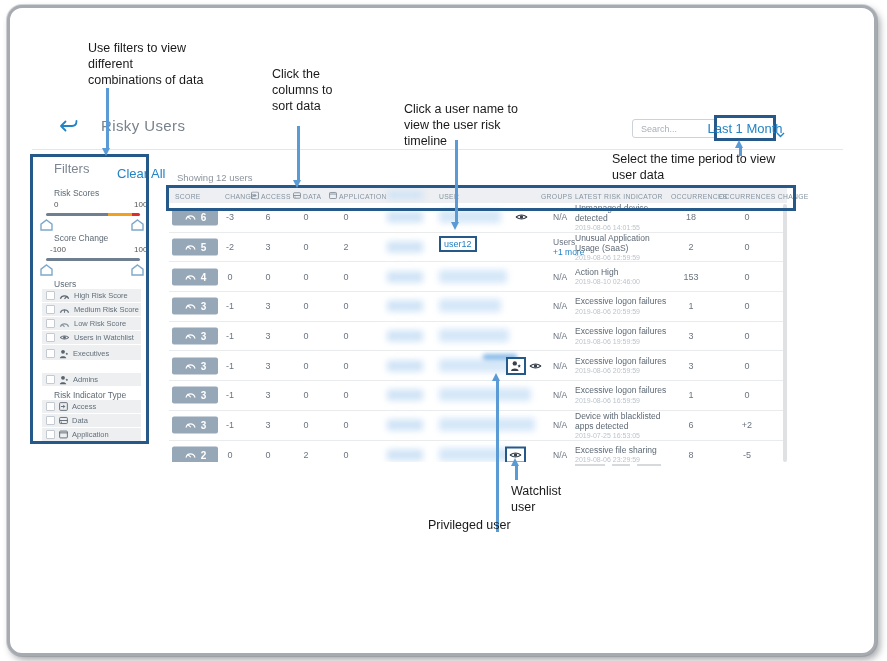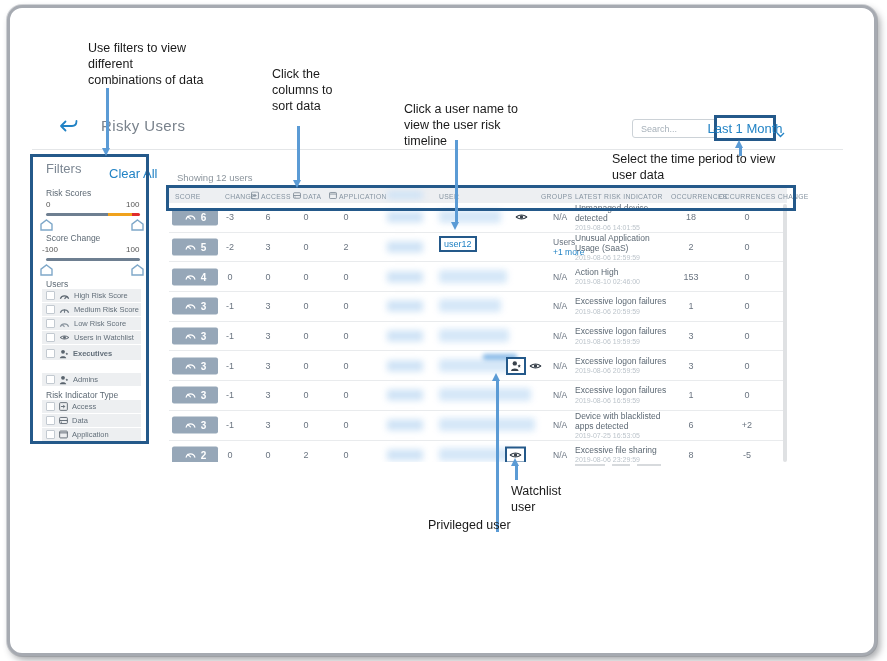--- a/index.html
+++ b/index.html
@@ -25,21 +25,21 @@
              font-size:9px;color:#6a7480;font-family:"Liberation Sans",sans-serif;}
   .searchbox input::placeholder{color:#a6b0b9;}
   .search-ic{position:absolute;right:4px;top:3px;}
   .timebox{position:absolute;left:714px;top:115px;width:56px;height:20px;border:3px solid var(--annotation-border);
            background:#fff;display:flex;align-items:center;justify-content:center;z-index:26;}
   .timebox span{font-size:13px;color:var(--accent);white-space:nowrap;}
   .chev{position:absolute;left:776px;top:124px;}
   .hline{position:absolute;left:32px;top:149px;width:811px;height:1px;background:#e4e6e8;}
   
   .fbox{position:absolute;left:30px;top:154px;width:113px;height:284px;border:3px solid var(--annotation-border);z-index:25;}
-  .flt{position:absolute;z-index:10;}
+  .flt{position:absolute;z-index:10;margin-left:8px;}
   .f-title{left:46px;top:161px;font-size:13px;color:#7c8793;}
   .f-clear{left:109px;top:166px;font-size:13px;font-weight:normal;color:var(--accent);cursor:pointer;}
   .f-sec{font-size:8.5px;color:#5d6974;}
   .f-minmax{font-size:8px;color:#555;}
   .track{position:absolute;height:3px;border-radius:2px;z-index:10;}
   .track1{left:46px;top:213px;width:94px;
      background:linear-gradient(to right,#6e7f91 0 66%,var(--slider-orange) 66% 92%,var(--slider-red) 92% 100%);}
   .track2{left:46px;top:258px;width:94px;background:#6e7f91;}
   .handle{position:absolute;z-index:11;cursor:pointer;}
   .fopt{position:absolute;left:42px;width:99px;height:13px;background:#edeff1;display:flex;
@@ -220,21 +220,21 @@
   <span class="cb"></span>
   <span class="fic">
       <svg width="10" height="10" viewBox="0 0 10 10">
         <circle cx="4" cy="2.8" r="1.9" fill="#59636d"></circle>
         <path d="M.8 9.2 C1.2 6.6 6.8 6.6 7.2 9.2 Z" fill="#59636d"></path>
         <path d="M7.8 3.4 l.4 .9 1 .1 -.75 .7 .2 1 -.85 -.5 -.85 .5 .2 -1 -.75 -.7 1 -.1 z" fill="#59636d"></path>
       </svg>
     </span>
   <span class="flabel">Service Accounts</span>
 </div>
-<div class="fopt" style="top:347px;font-weight:bold;">
+<div class="fopt" style="top:347px;">
   <span class="cb"></span>
   <span class="fic">
       <svg width="10" height="10" viewBox="0 0 10 10">
         <circle cx="4" cy="2.8" r="1.9" fill="#59636d"></circle>
         <path d="M.8 9.2 C1.2 6.6 6.8 6.6 7.2 9.2 Z" fill="#59636d"></path>
         <path d="M7.8 3.4 l.4 .9 1 .1 -.75 .7 .2 1 -.85 -.5 -.85 .5 .2 -1 -.75 -.7 1 -.1 z" fill="#59636d"></path>
       </svg>
     </span>
   <span class="flabel">Executives</span>
 </div>

